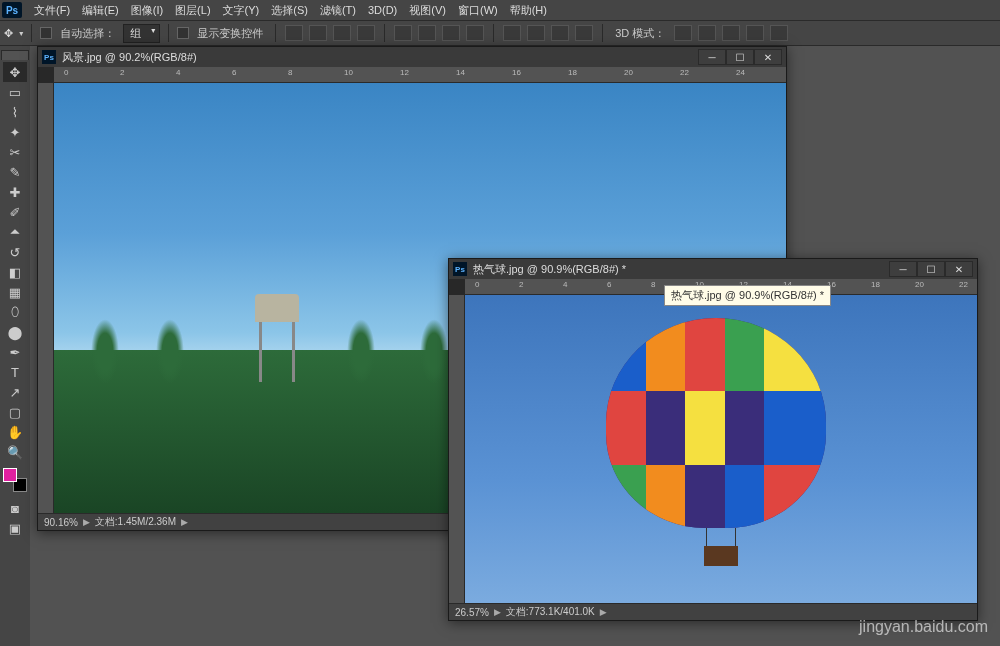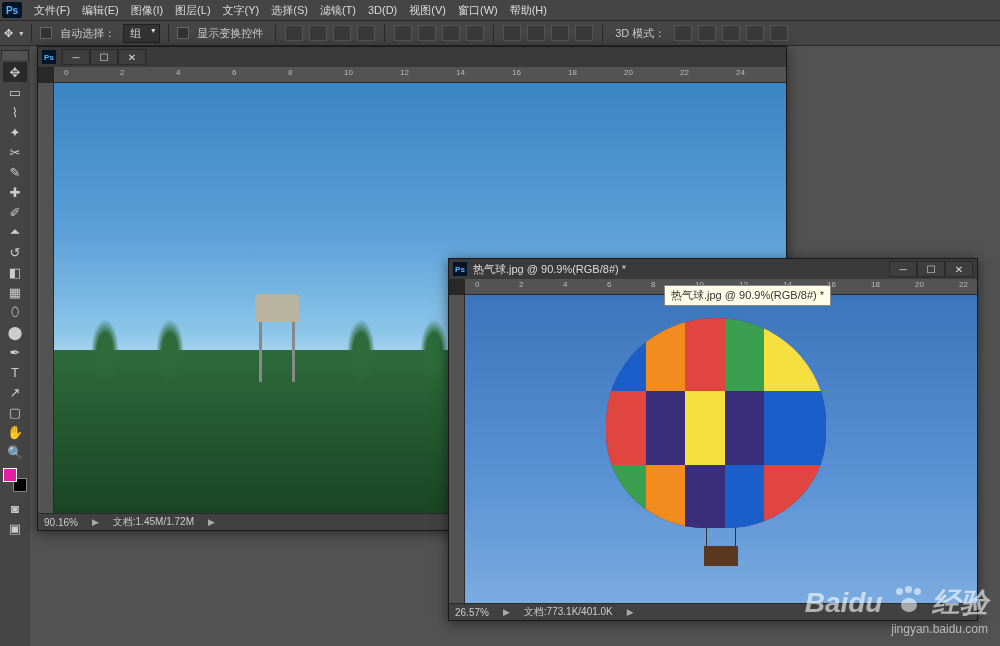--- a/index.html
+++ b/index.html
@@ -56,28 +56,28 @@
 .balloon-env { width: 220px; height: 210px; border-radius: 50% 50% 45% 45%; position: relative; overflow: hidden; background: #3a2d7a; }
 .panel { position: absolute; top: 0; bottom: 0; }
 .p1 { left: 0; width: 18%; background: linear-gradient(180deg, #1a5eca 0%, #1a5eca 35%, #e04540 35%, #e04540 70%, #3aa050 70%); }
 .p2 { left: 18%; width: 18%; background: linear-gradient(180deg, #f28c1e 0%, #f28c1e 35%, #3a2d7a 35%, #3a2d7a 70%, #f28c1e 70%); }
 .p3 { left: 36%; width: 18%; background: linear-gradient(180deg, #e04540 0%, #e04540 35%, #f5e040 35%, #f5e040 70%, #3a2d7a 70%); }
 .p4 { left: 54%; width: 18%; background: linear-gradient(180deg, #3aa050 0%, #3aa050 35%, #3a2d7a 35%, #3a2d7a 70%, #1a5eca 70%); }
 .p5 { left: 72%; width: 28%; background: linear-gradient(180deg, #f5e040 0%, #f5e040 35%, #1a5eca 35%, #1a5eca 70%, #e04540 70%); }
 .basket { width: 34px; height: 20px; background: #5a3820; margin: 18px auto 0; position: relative; }
 .basket::before { content: ""; position: absolute; top: -18px; left: 2px; right: 2px; height: 18px; border-left: 1px solid #333; border-right: 1px solid #333; }
 
-.status-bar { position: absolute; bottom: 0; left: 0; right: 0; height: 17px; background: #414141; display: flex; align-items: center; padding: 0 6px; font-size: 10px; color: #ccc; gap: 14px; border-top: 1px solid #2a2a2a; }
+.status-bar { position: absolute; bottom: 0; left: 0; right: 0; height: 17px; background: #414141; display: flex; align-items: center; padding: 0 6px; font-size: 10px; color: #ccc; gap: 5px; border-top: 1px solid #2a2a2a; }
 .status-arrow { font-size: 9px; color: #aaa; }
 
 .tooltip { position: absolute; background: #fffce8; color: #333; border: 1px solid #888; padding: 2px 6px; font-size: 11px; left: 664px; top: 285px; z-index: 100; }
 
 .watermark { position: absolute; right: 12px; bottom: 10px; color: rgba(255,255,255,0.6); text-align: right; }
 .wm-main { font-size: 28px; font-weight: bold; font-style: italic; }
-.wm-sub { font-size: 12px; }
+.wm-sub { font-size: 16px; }
 .paw { display: inline-block; width: 30px; height: 26px; position: relative; margin-left: 4px; }
 .paw span { position: absolute; background: rgba(255,255,255,0.55); border-radius: 50%; }
 .paw .pad { width: 16px; height: 14px; bottom: 0; left: 7px; }
 .paw .t1 { width: 7px; height: 7px; top: 2px; left: 2px; }
 .paw .t2 { width: 7px; height: 7px; top: 0; left: 11px; }
 .paw .t3 { width: 7px; height: 7px; top: 2px; left: 20px; }
 </style>
 </head>
 <body>
 
@@ -156,20 +156,21 @@
     <div class="swatch-bg"></div>
     <div class="swatch-fg"></div>
   </div>
   <div class="tool">◙</div>
   <div class="tool">▣</div>
 </div>
 
 <div class="doc-window w1">
   <div class="win-titlebar">
     <div class="win-ps">Ps</div>
+    <div class="win-title">风景.jpg @ 90.2%(RGB/8#)</div>
     <div class="win-controls">
       <div class="win-btn">─</div>
       <div class="win-btn">☐</div>
       <div class="win-btn">✕</div>
     </div>
   </div>
   <div class="ruler-h">
     <span style="left:10px">0</span>
       <span style="left:66px">2</span>
       <span style="left:122px">4</span>
@@ -197,21 +198,21 @@
         <div class="tree" style="left:85%"></div>
       <div class="tower">
           <div class="tower-top"></div>
           <div class="tower-legs"></div>
         </div>
     </div>
   </div>
   <div class="status-bar">
     <span>90.16%</span>
     <span class="status-arrow">▶</span>
-    <span>文档:1.45M/1.72M</span>
+    <span>文档:1.45M/2.36M</span>
     <span class="status-arrow">▶</span>
   </div>
 </div>
 
 <div class="doc-window w2">
   <div class="win-titlebar">
     <div class="win-ps">Ps</div>
     <div class="win-title">热气球.jpg @ 90.9%(RGB/8#) *</div>
     <div class="win-controls">
       <div class="win-btn">─</div>
@@ -252,19 +253,14 @@
     <span>26.57%</span>
     <span class="status-arrow">▶</span>
     <span>文档:773.1K/401.0K</span>
     <span class="status-arrow">▶</span>
   </div>
 </div>
 
 <div class="tooltip">热气球.jpg @ 90.9%(RGB/8#) *</div>
 
 <div class="watermark">
-  <div class="wm-main">
-    <span>Baidu</span>
-    <span class="paw"><span class="t1"></span><span class="t2"></span><span class="t3"></span><span class="pad"></span></span>
-    <span>经验</span>
-  </div>
   <div class="wm-sub">jingyan.baidu.com</div>
 </div>
 
 </body></html>

